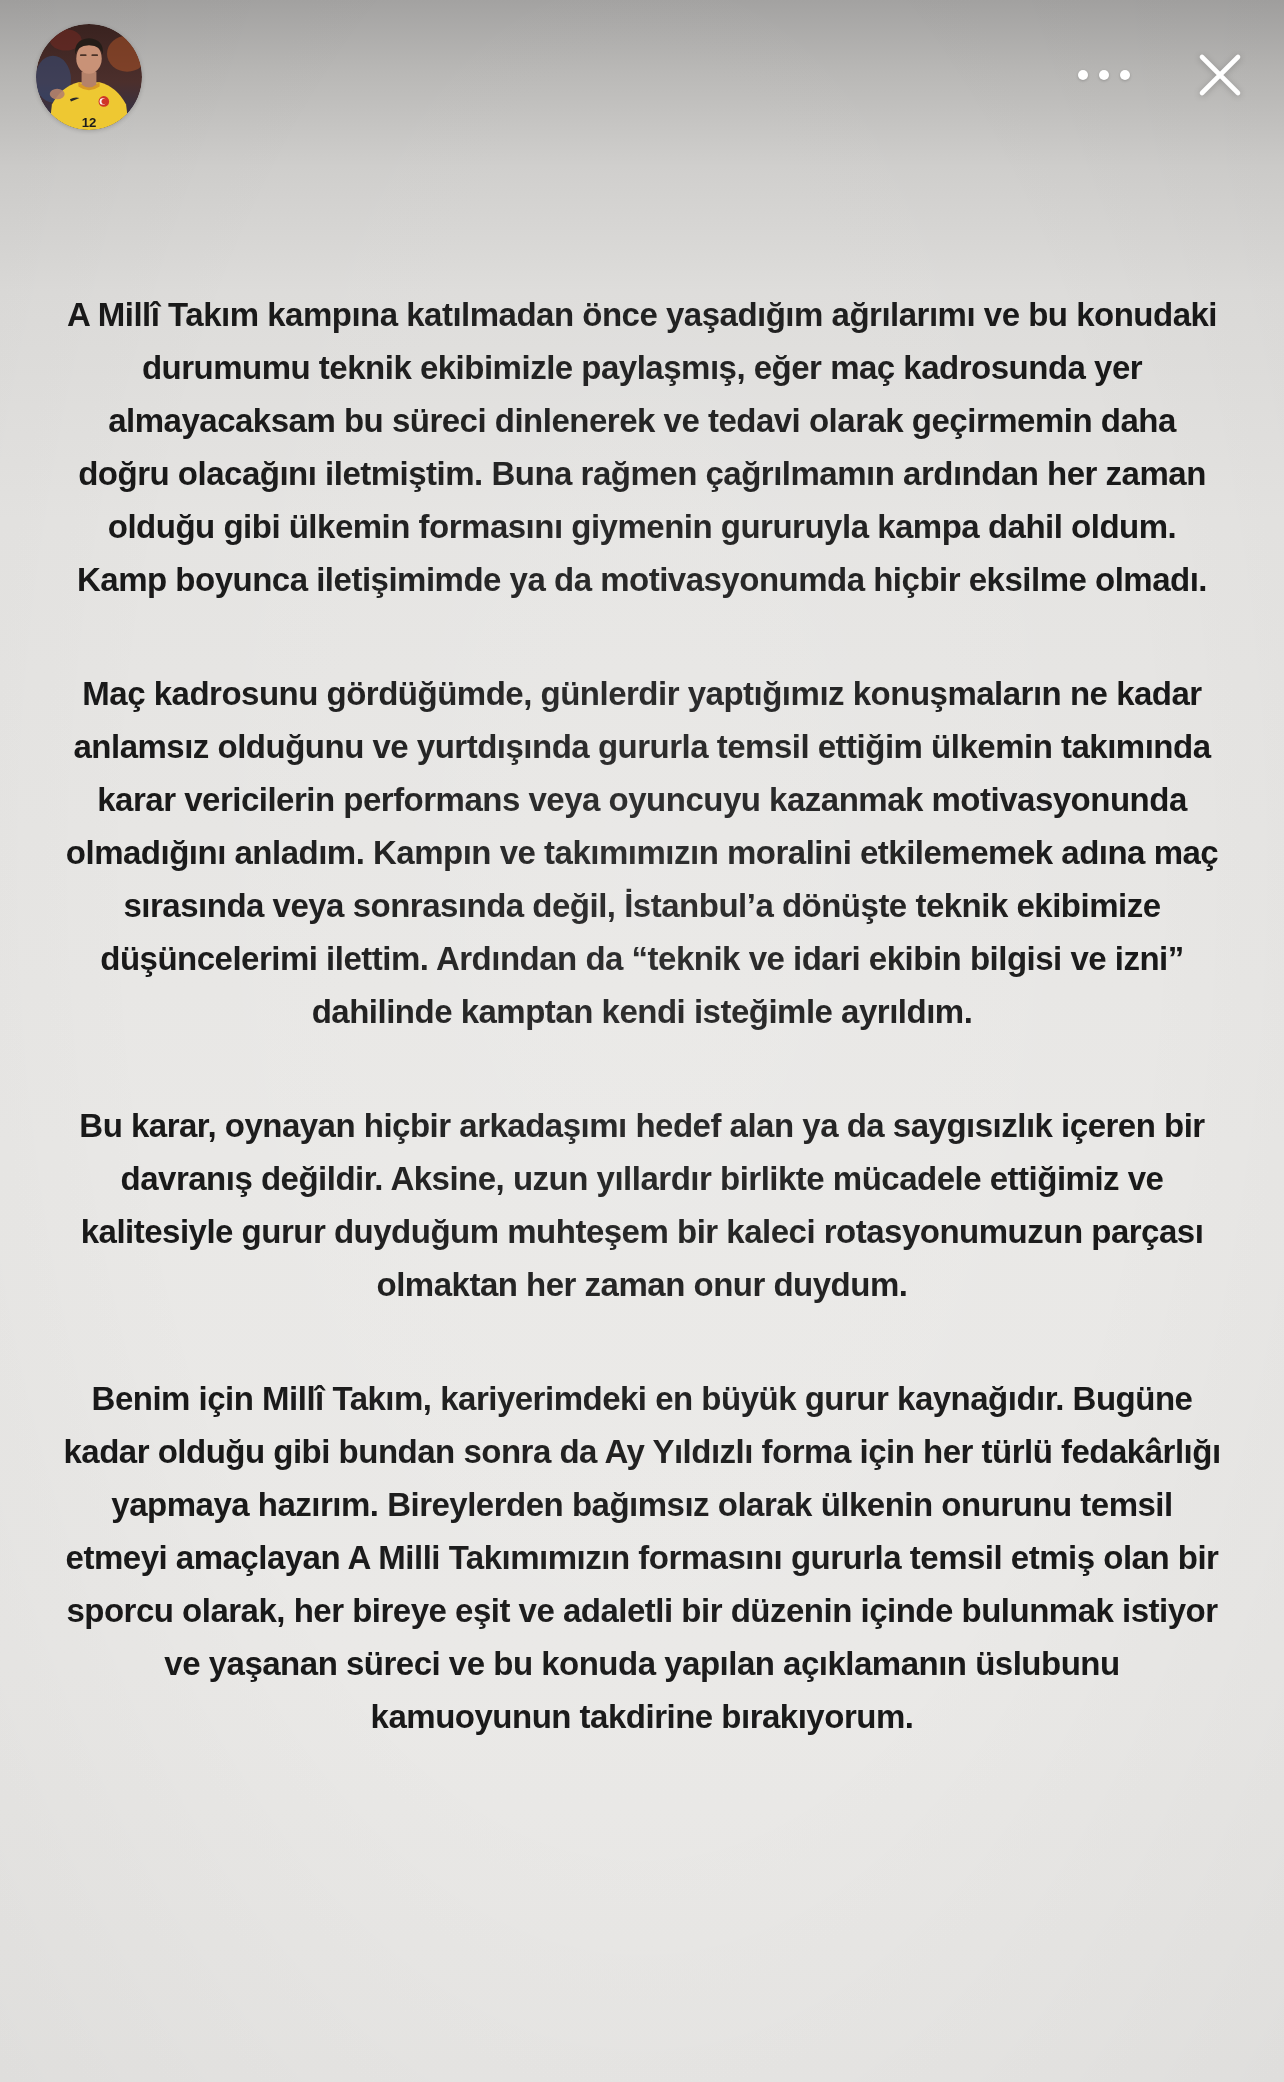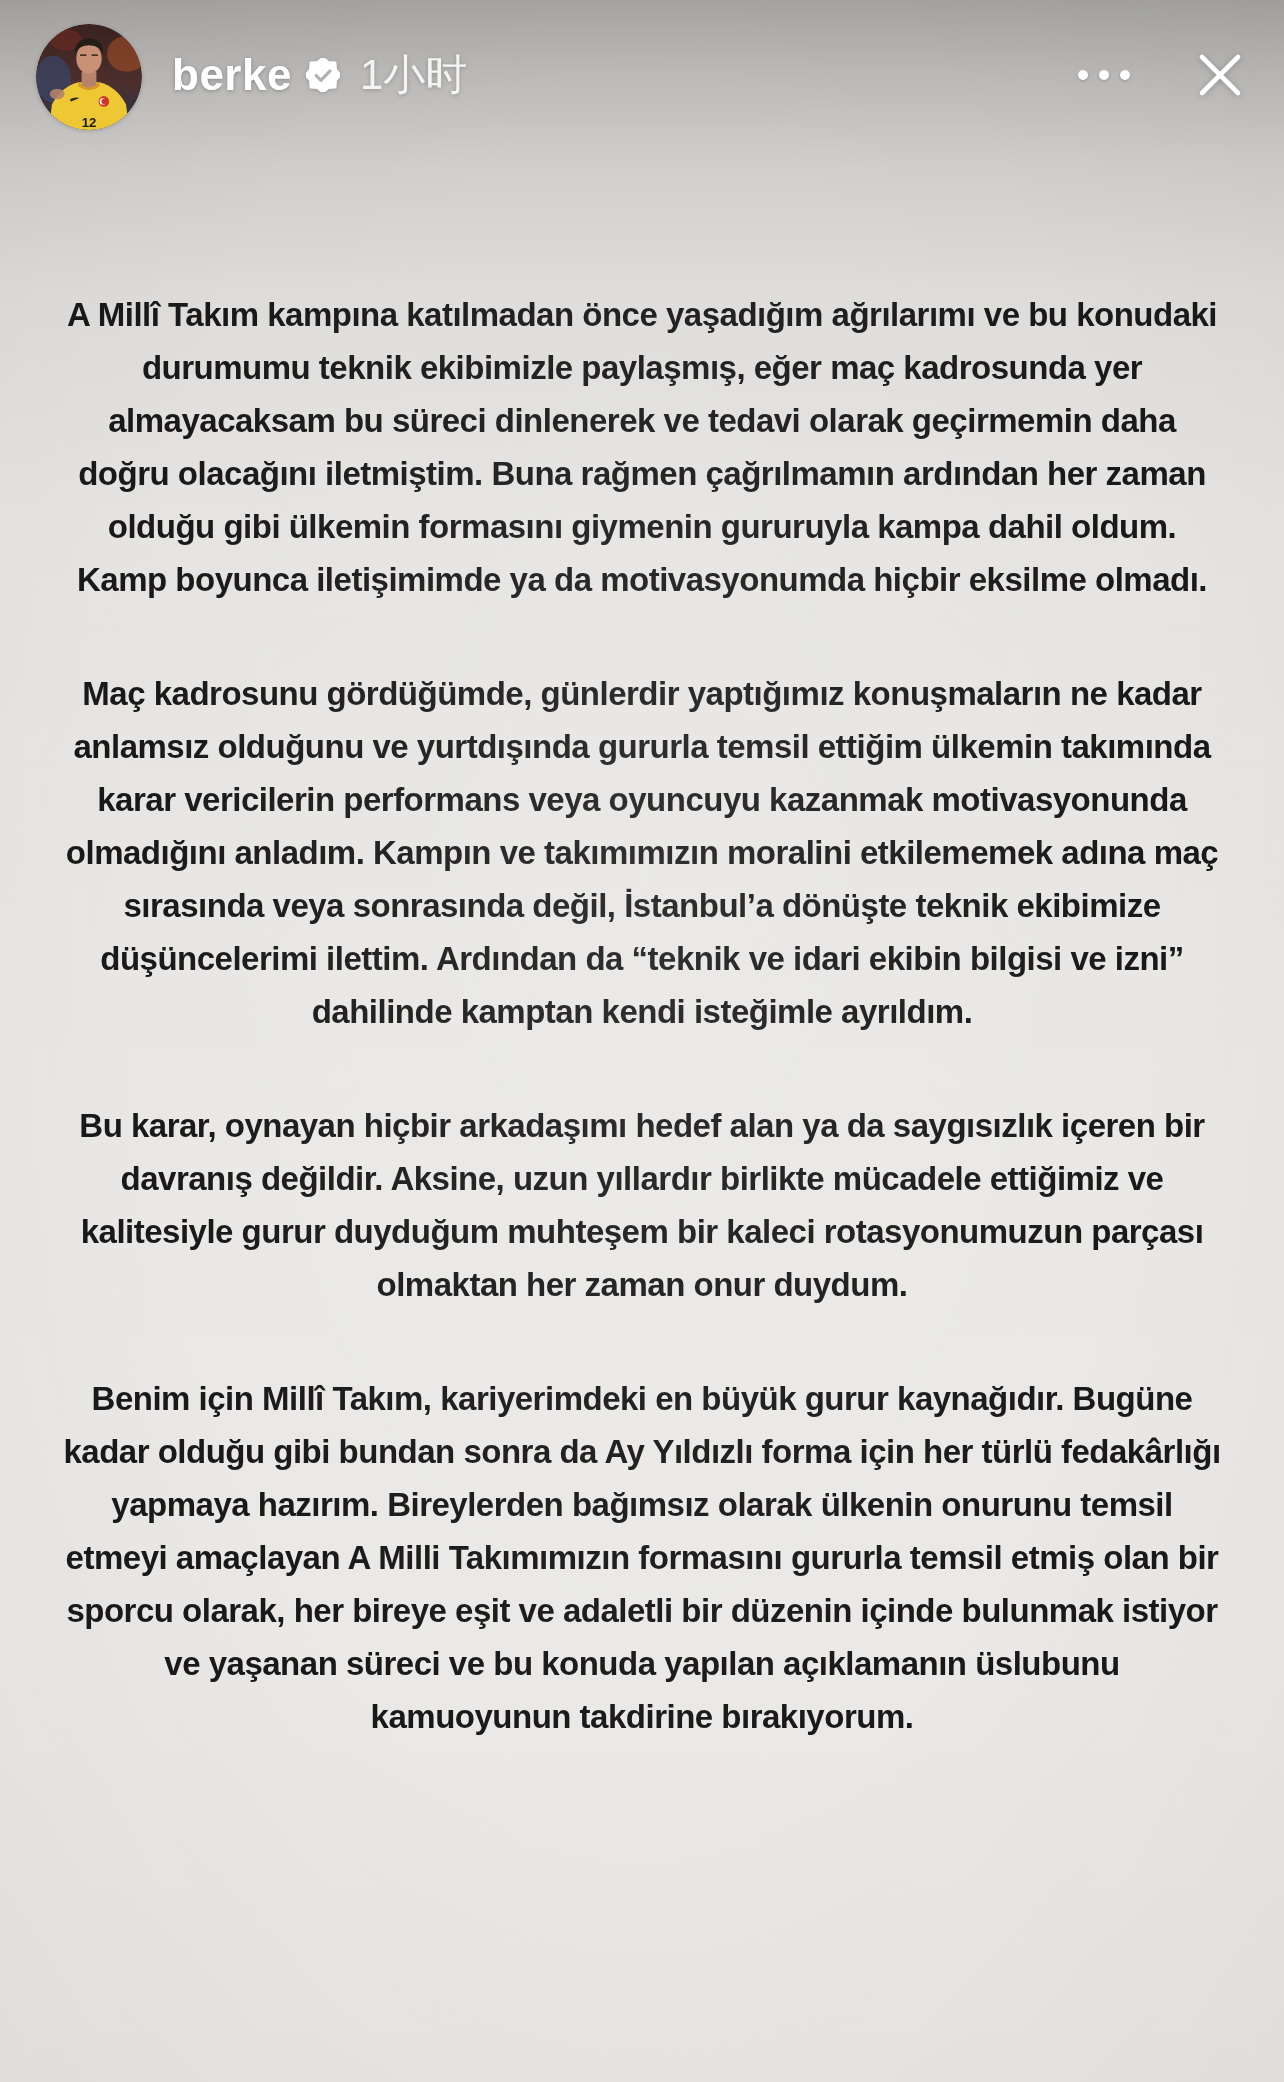--- a/index.html
+++ b/index.html
@@ -185,28 +185,20 @@
           <circle cx="63" cy="73" r="3" fill="#ffffff" opacity="0.95"></circle>
           <circle cx="64.3" cy="73" r="2.5" fill="#cf3527"></circle>
 
           <path d="M32,71 q4.5,-2.5 9,-1.2 l-8,3.4 z" fill="#2a2a2a"></path>
 
           <text x="50" y="97.5" text-anchor="middle" font-size="12.5" font-weight="bold" fill="#1c1c1c">12</text>
         </g>
       </svg>
     </div>
 
-    <div class="user-row">
-      <span class="username">berke</span>
-      <svg class="verified" viewBox="0 0 24 24">
-        <polygon fill="#ffffff" stroke="#ffffff" stroke-width="2" stroke-linejoin="round" points="24,12 20.87,15.67 20.49,20.49 15.67,20.87 12,24 8.33,20.87 3.51,20.49 3.13,15.67 0,12 3.13,8.33 3.51,3.51 8.33,3.13 12,0 15.67,3.13 20.49,3.51 20.87,8.33"></polygon>
-        <path d="M7.2,12.4 L10.5,15.8 L17,9.1" fill="none" stroke="#b3b2b0" stroke-width="2.3" stroke-linecap="round" stroke-linejoin="round"></path>
-      </svg>
-      <span class="timestamp">1小时</span>
-    </div>
 
     <div class="header-actions">
       <button class="more-button" aria-label="more">
         <span class="dot"></span>
         <span class="dot"></span>
         <span class="dot"></span>
       </button>
       <button class="close-button" aria-label="close">
         <svg viewBox="0 0 56 56">
           <path d="M10,10 L46,46 M46,10 L10,46" stroke="#ffffff" stroke-width="4.6" stroke-linecap="round" fill="none"></path>

